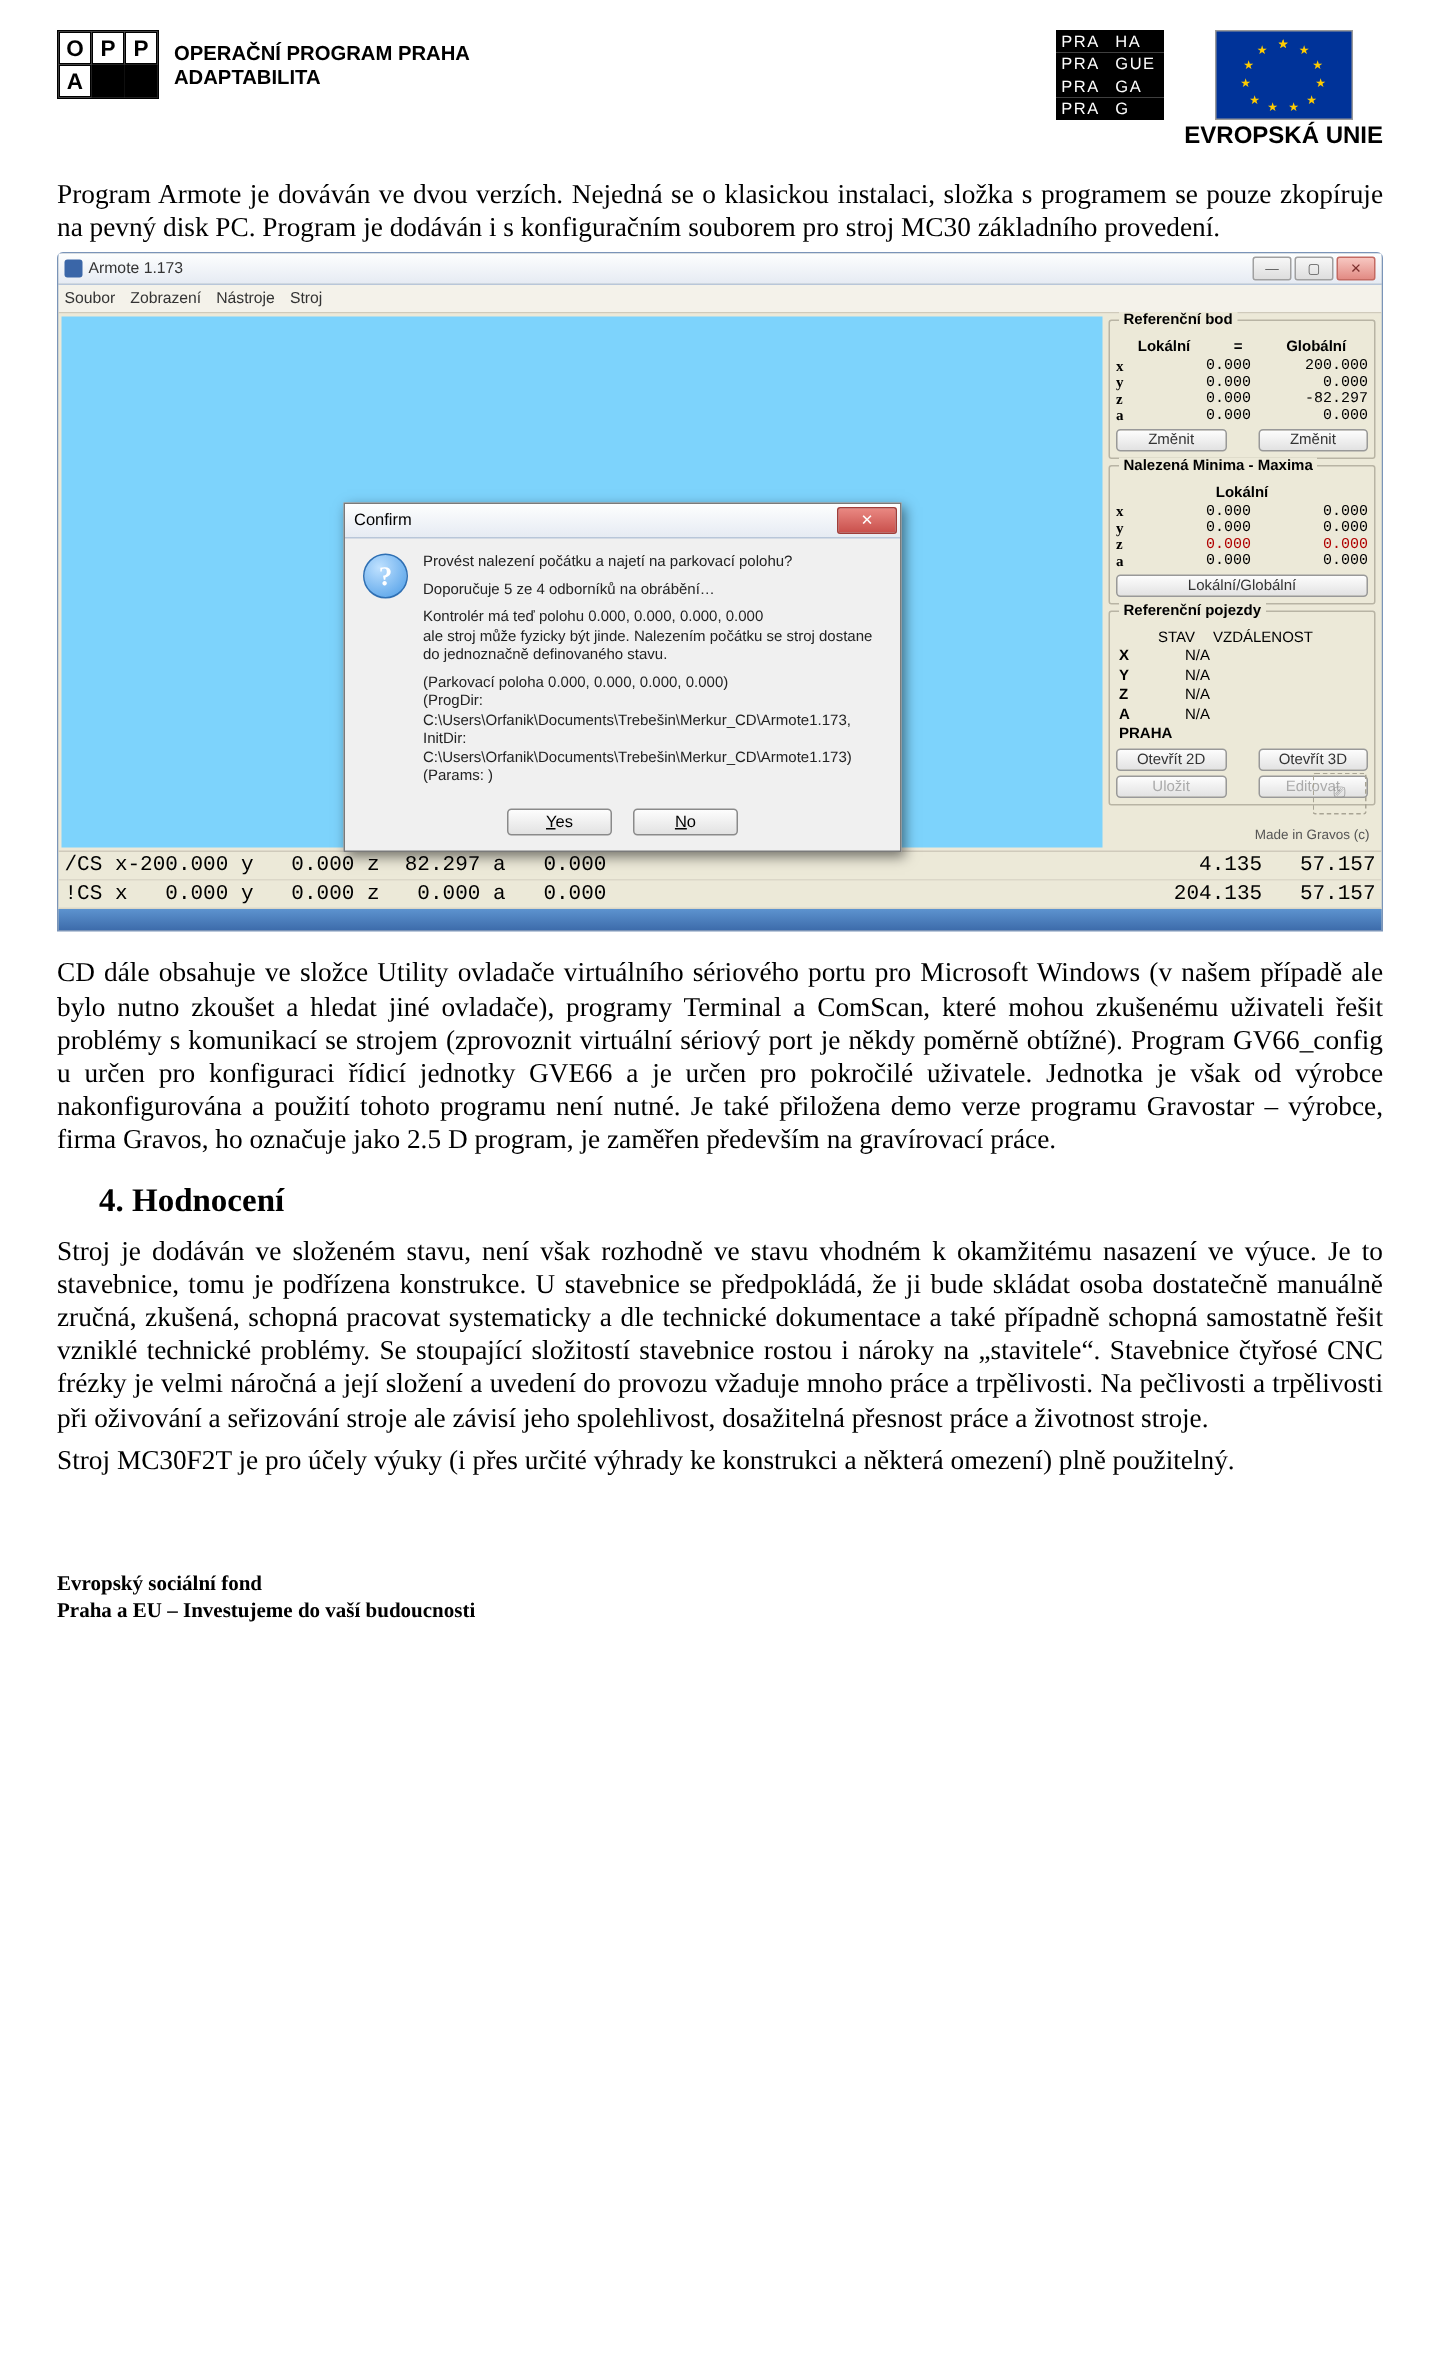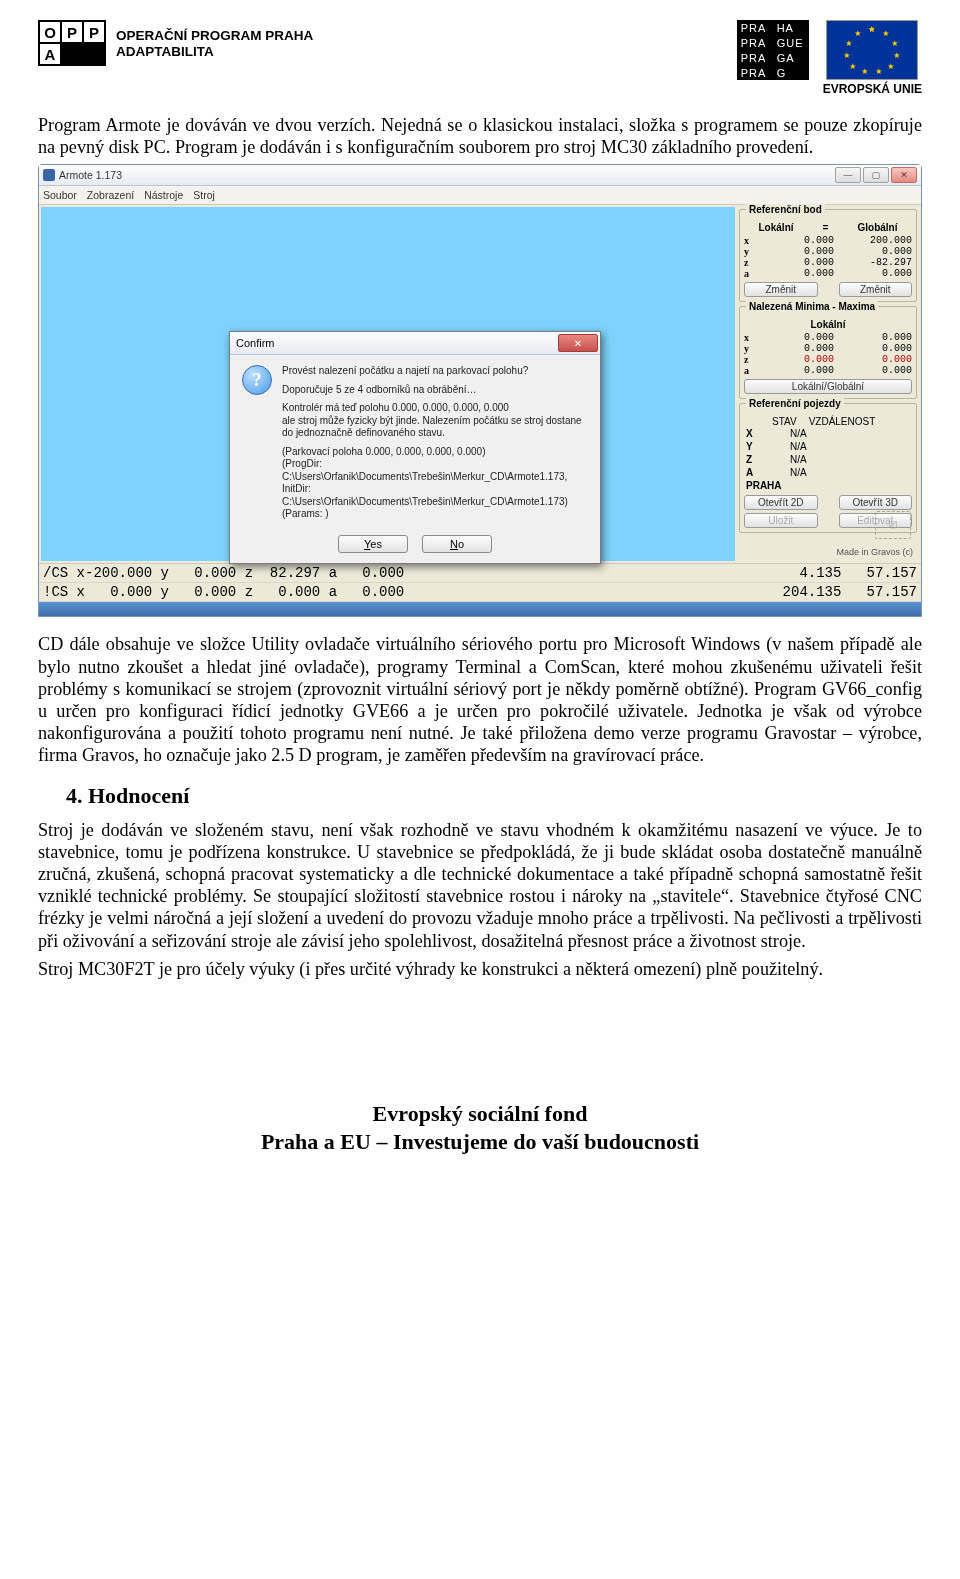--- a/index.html
+++ b/index.html
@@ -49,40 +49,39 @@
     font-family: Arial, sans-serif; font-size: 11px; color: #fff;
   }
   .praha-cell { background: #000; display: flex; align-items: center; padding: 0 4px; letter-spacing: 1px;}
   .eu-box { display: flex; flex-direction: column; align-items: center; }
   .eu-flag {
     width: 90px; height: 58px; background: #003399; border: 1px solid #999;
     position: relative;
   }
   .eu-stars { position: absolute; inset: 0; }
   .eu-star { position: absolute; color: #ffcc00; font-size: 8px; }
-  .eu-label { font-family: Arial, sans-serif; font-size: 12px; font-weight: bold; margin-top: 2px; }
+  .eu-label { font-family: Arial, sans-serif; font-size: 16px; font-weight: bold; margin-top: 2px; }
 
   
   .para {
     font-size: 18.2px;
     line-height: 1.22;
     text-align: justify;
     margin: 0 0 6px 0;
   }
   .h2 {
     font-size: 22px;
     font-weight: bold;
     margin: 16px 0 10px 28px;
   }
   .footer {
-    font-size: 22px;
+    font-size: 14px;
     font-weight: bold;
-    margin-top: 120px;
+    margin-top: 64px;
     line-height: 1.25;
-    text-align: center;
   }
 
   
   .app-window {
     width: 882px;
     border: 1px solid #7a94b8;
     border-radius: 4px 4px 0 0;
     margin: 4px 0 16px 0;
     font-family: "Segoe UI", Tahoma, sans-serif;
     font-size: 10.5px;

